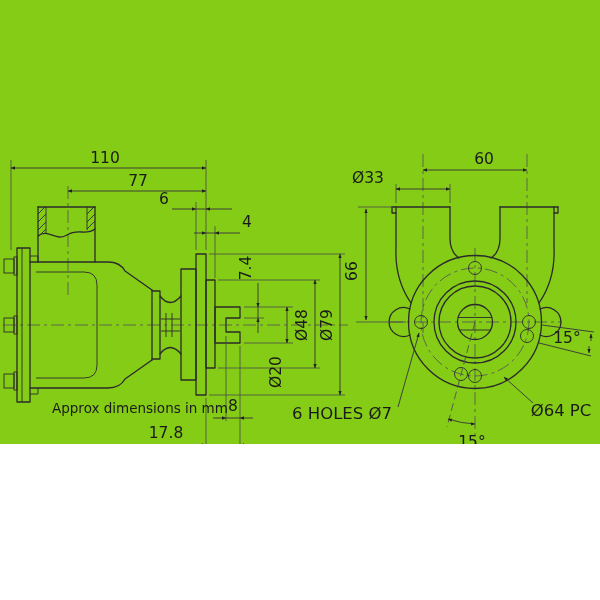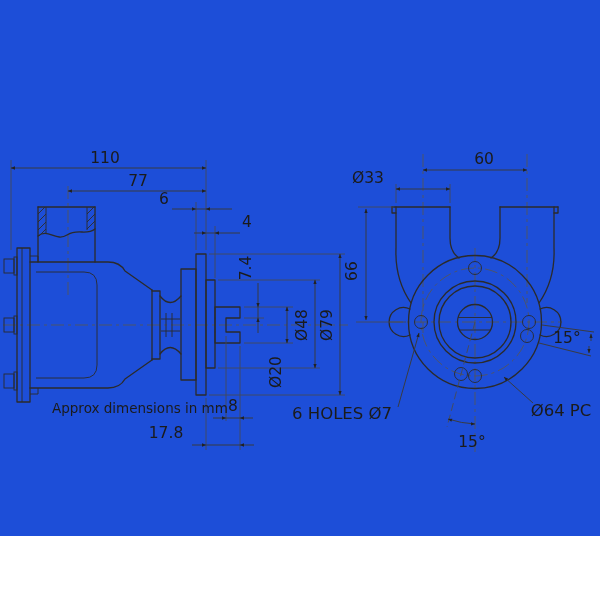--- a/index.html
+++ b/index.html
@@ -1,16 +1,16 @@
 <!DOCTYPE html>
 <html><head>
 <meta charset="utf-8">
 <style>
   html,body{margin:0;padding:0;background:#ffffff;}
-  .stage{position:relative;width:600px;height:536px;background:#1d4ed8;overflow:hidden;
+  .stage{position:relative;width:600px;height:444px;background:#84cc16;overflow:hidden;
          font-family:"DejaVu Sans","Liberation Sans",sans-serif;}
   svg{position:absolute;left:0;top:0;}
   .geo{stroke:#2b2b2b;stroke-width:1.3;fill:none;stroke-linecap:round;stroke-linejoin:round;}
   .geo-thin{stroke:#2b2b2b;stroke-width:0.9;fill:none;}
   .dim{stroke:#3a3a3a;stroke-width:0.95;fill:none;}
   .ext{stroke:#4a4a4a;stroke-width:0.8;fill:none;}
   .cl{stroke:#555555;stroke-width:0.85;fill:none;stroke-dasharray:13 4 3 4;}
   .dash{stroke:#4a4a4a;stroke-width:0.85;fill:none;stroke-dasharray:8 4;}
   text{fill:#1b1b1b;}
   .t15{font-size:15.5px;}

